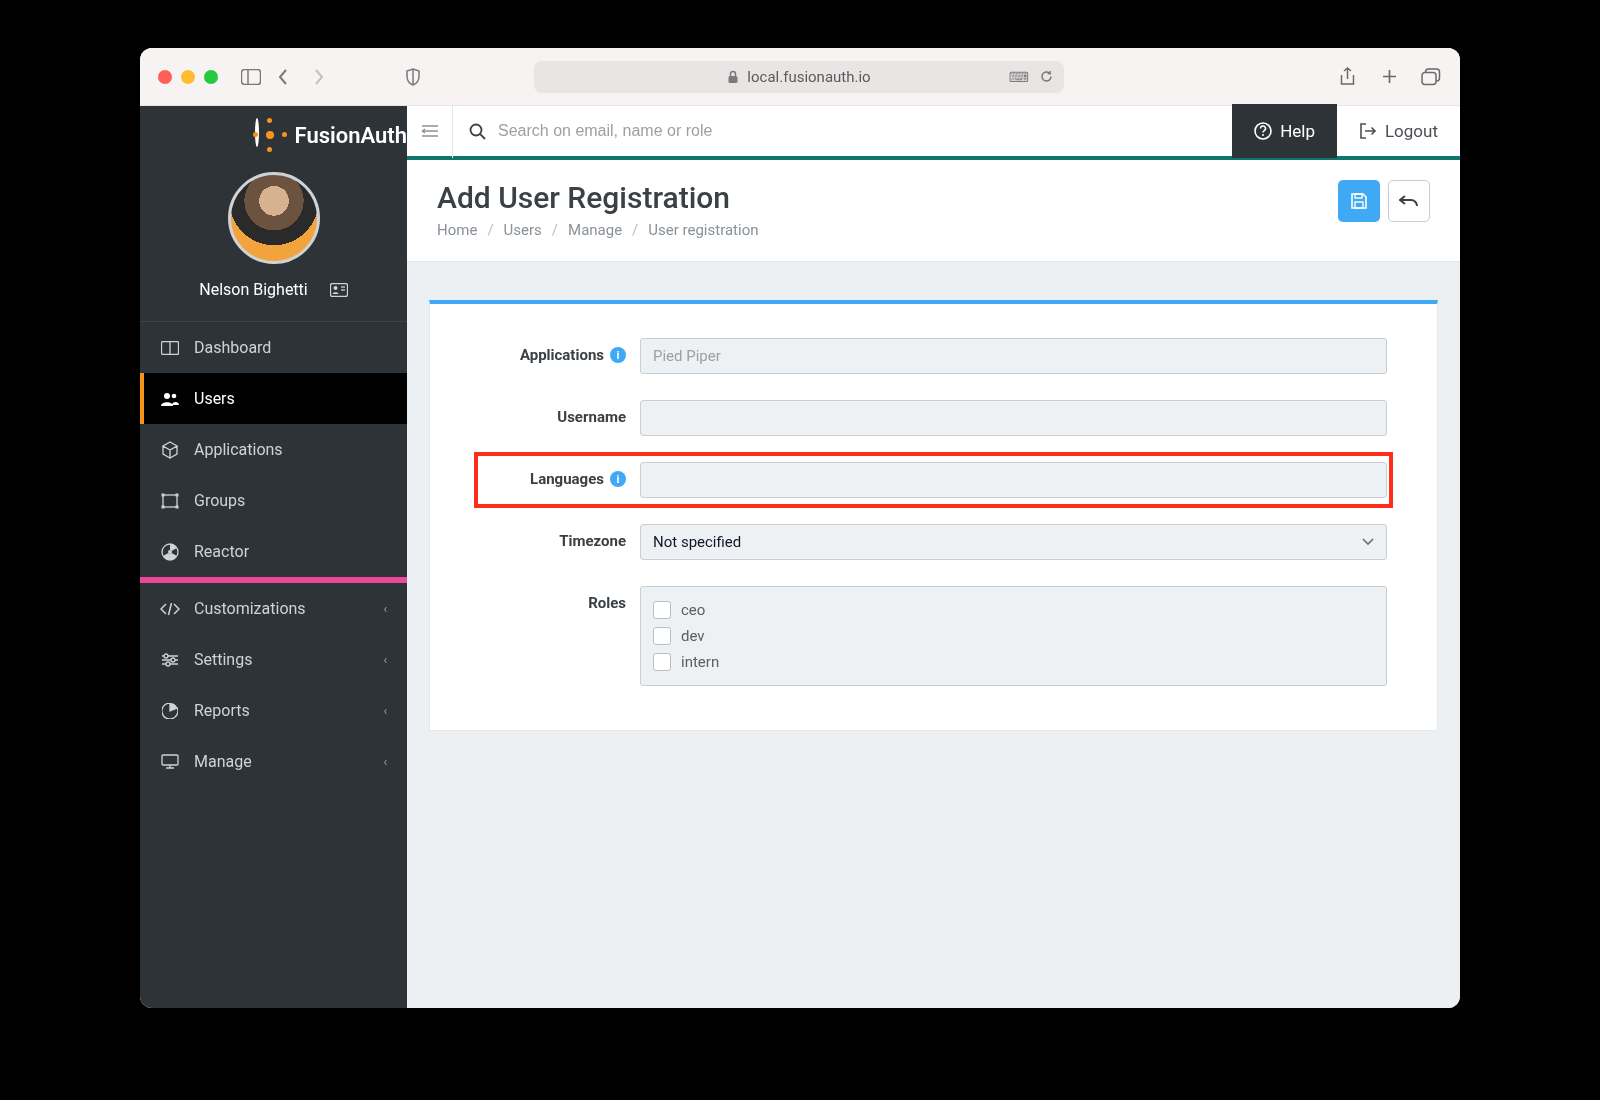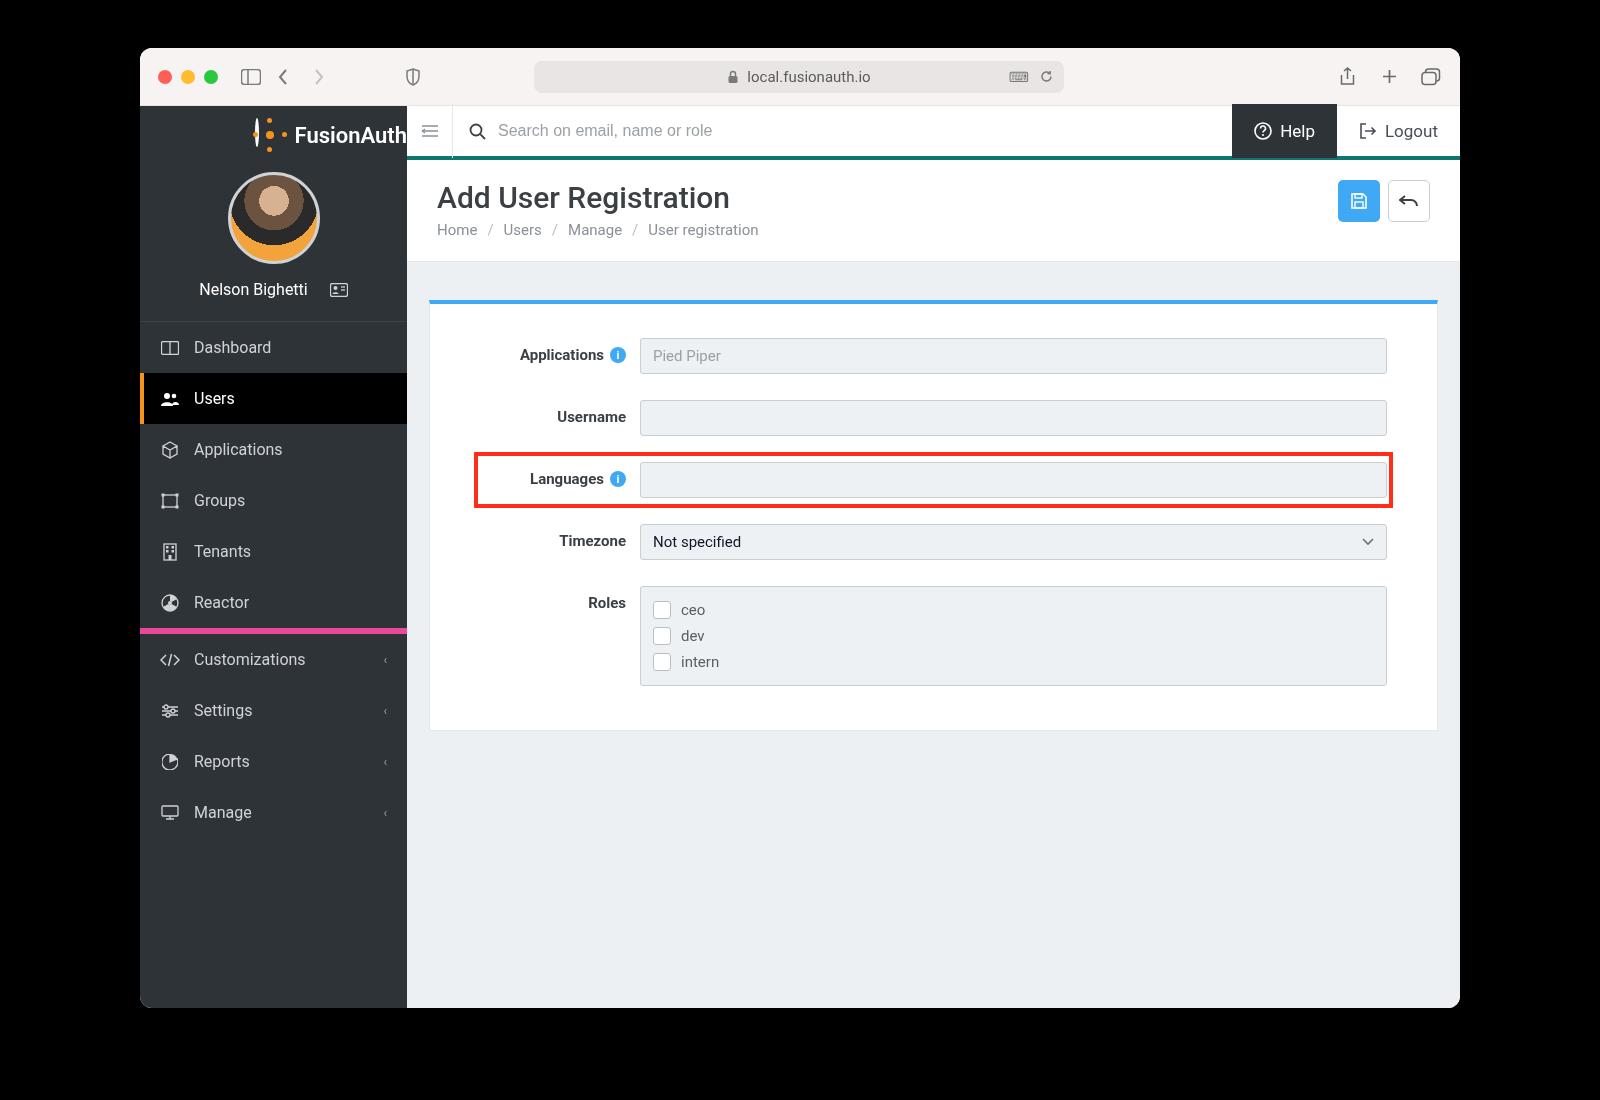--- a/index.html
+++ b/index.html
@@ -366,33 +366,20 @@
                 <rect x="0.5" y="0.5" width="3" height="3" fill="#cfd3d6"></rect>
                 <rect x="14.5" y="0.5" width="3" height="3" fill="#cfd3d6"></rect>
                 <rect x="0.5" y="12.5" width="3" height="3" fill="#cfd3d6"></rect>
                 <rect x="14.5" y="12.5" width="3" height="3" fill="#cfd3d6"></rect>
               </svg>
             </span>
           <span>Groups</span>
         </li>
         <li>
           <span class="icn">
-              <svg width="14" height="18" viewBox="0 0 14 18">
-                <rect x="1" y="1" width="12" height="16" fill="none" stroke="#cfd3d6" stroke-width="1.3"></rect>
-                <rect x="3" y="3" width="2.5" height="2.5" fill="#cfd3d6"></rect>
-                <rect x="8.5" y="3" width="2.5" height="2.5" fill="#cfd3d6"></rect>
-                <rect x="3" y="7" width="2.5" height="2.5" fill="#cfd3d6"></rect>
-                <rect x="8.5" y="7" width="2.5" height="2.5" fill="#cfd3d6"></rect>
-                <rect x="5.5" y="12" width="3" height="5" fill="#cfd3d6"></rect>
-              </svg>
-            </span>
-          <span>Tenants</span>
-        </li>
-        <li>
-          <span class="icn">
               <svg width="18" height="18" viewBox="0 0 18 18">
                 <circle cx="9" cy="9" r="8" fill="none" stroke="#cfd3d6" stroke-width="1.3"></circle>
                 <circle cx="9" cy="9" r="2" fill="#cfd3d6"></circle>
                 <path d="M9 1 A8 8 0 0 1 15.9 5 L10.7 8 A2 2 0 0 0 9 7 Z" fill="#cfd3d6"></path>
                 <path d="M15.9 13 A8 8 0 0 1 9 17 L9 11 A2 2 0 0 0 10.7 10 Z" fill="#cfd3d6" transform="rotate(0 9 9)"></path>
                 <path d="M2.1 5 A8 8 0 0 1 9 1 L9 7 A2 2 0 0 0 7.3 8 Z" fill="#cfd3d6" transform="rotate(240 9 9)"></path>
               </svg>
             </span>
           <span>Reactor</span>
         </li>

